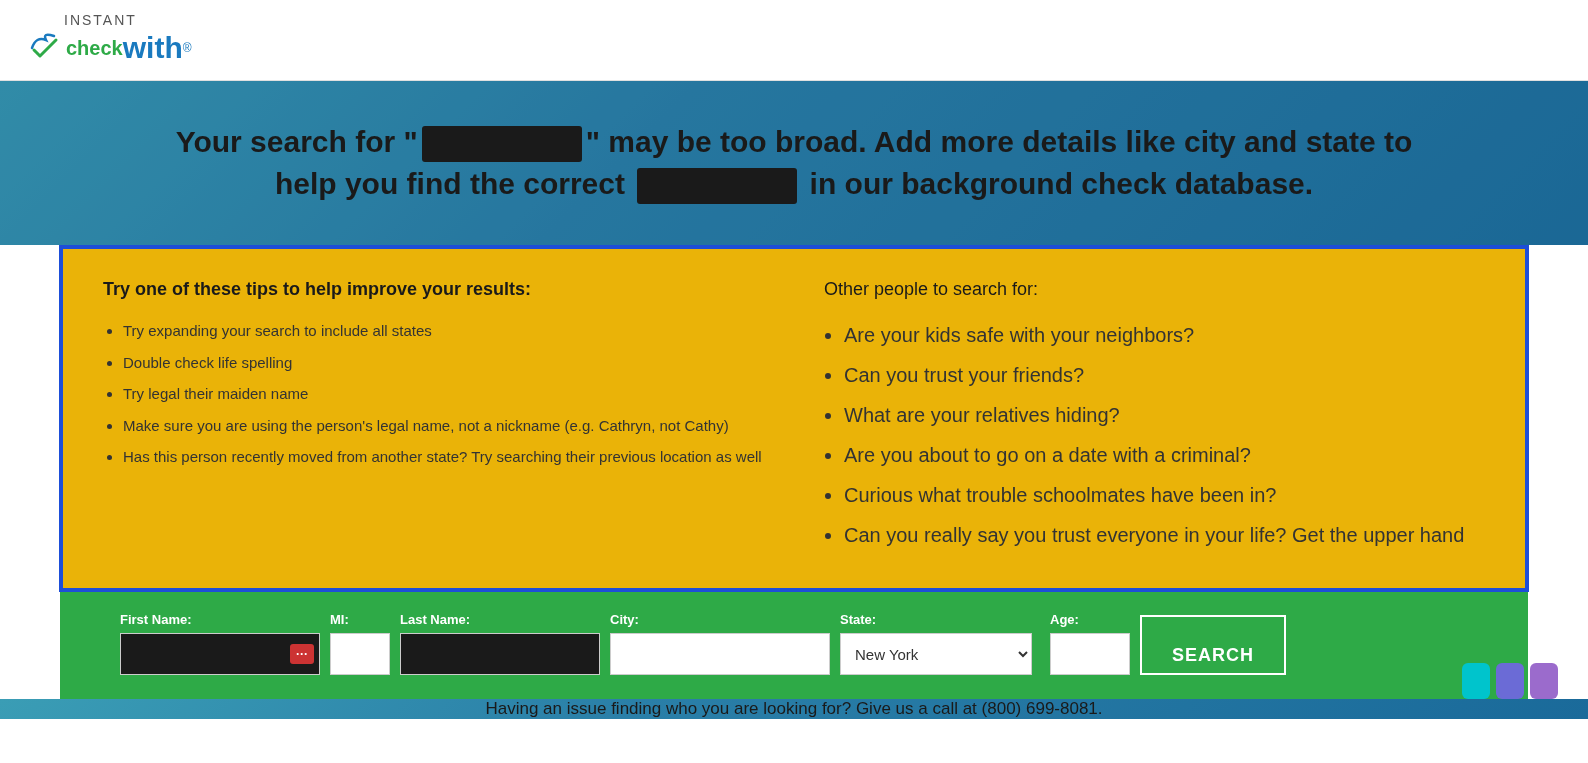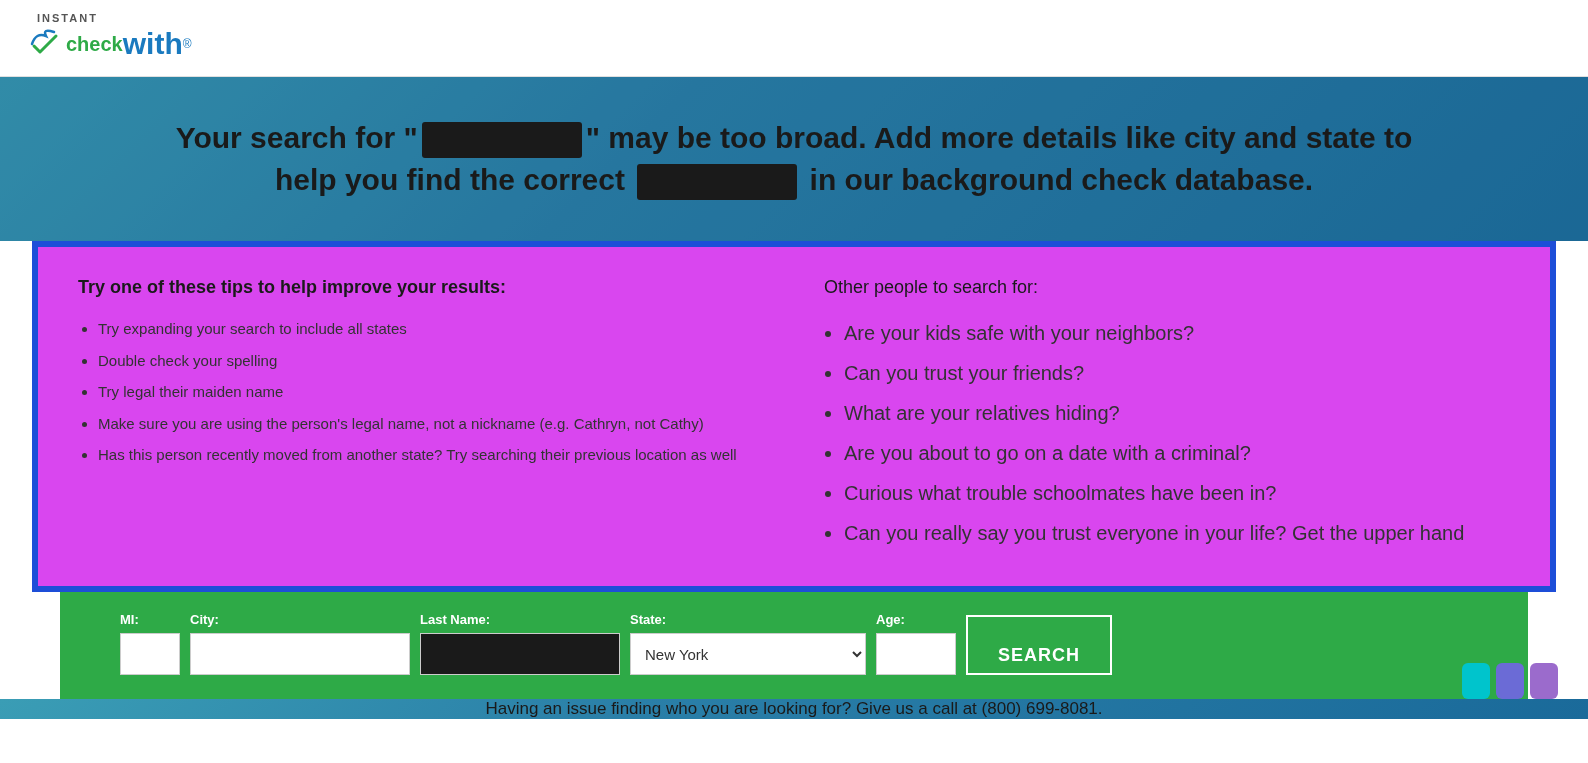--- a/index.html
+++ b/index.html
@@ -52,23 +52,23 @@
       height: 36px;
       vertical-align: middle;
       margin: 0 4px;
     }
     .redacted-sm {
       min-width: 160px;
     }
 
     
     #main-box {
-      background: #d946ef;
-      margin: 0 32px;
-      border: 6px solid #1d4ed8;
+      background: #eab308;
+      margin: 0 59px;
+      border: 4px solid #1d4ed8;
       padding: 30px 40px;
       display: flex;
       gap: 60px;
     }
 
     .tips-column {
       flex: 1;
     }
     .tips-column h3 {
       font-size: 18px;
@@ -228,21 +228,21 @@
       display: flex;
       align-items: center;
     }
   </style>
 </head>
 <body>
 
 <div id="header">
   <div class="logo-wrapper">
     <div class="logo-row">
-      <span style="font-size:11px;color:#555;text-transform:uppercase;letter-spacing:2px;font-weight:bold;margin-left:13px;">INSTANT</span>
+      <span style="font-size:14px;color:#555;text-transform:uppercase;letter-spacing:2px;font-weight:normal;margin-left:40px;">INSTANT</span>
     </div>
     <div class="logo-row" style="align-items:center;">
 
       <svg width="40" height="40" viewBox="0 0 40 40" style="margin-right:2px;">
         <path d="M8 20 Q12 8 22 12 Q18 4 30 8" stroke="#1a7abf" stroke-width="2.5" fill="none" stroke-linecap="round"></path>
         <path d="M10 22 L16 28 L32 12" stroke="#2eaa47" stroke-width="3" fill="none" stroke-linecap="round" stroke-linejoin="round"></path>
       </svg>
       <span style="font-size:20px;font-weight:bold;color:#2eaa47;">check</span>
         <span style="font-size:30px;font-weight:bold;color:#1a7abf;">with</span>
         <span style="font-size:12px;color:#1a7abf;vertical-align:super;">®</span>
@@ -256,21 +256,21 @@
     help you find the correct <span class="redacted redacted-sm">&nbsp;</span> in our background check database.
   </div>
 </div>
 
 <div id="main-box">
 
   <div class="tips-column">
     <h3>Try one of these tips to help improve your results:</h3>
     <ul>
       <li>Try expanding your search to include all states</li>
-      <li>Double check your spelling</li>
+      <li>Double check life spelling</li>
       <li>Try legal their maiden name</li>
       <li>Make sure you are using the person's legal name, not a nickname (e.g. Cathryn, not Cathy)</li>
       <li>Has this person recently moved from another state? Try searching their previous location as well</li>
     </ul>
   </div>
 
   <div class="other-column">
     <h3>Other people to search for:</h3>
     <ul>
       <li>Are your kids safe with your neighbors?</li>
@@ -279,39 +279,46 @@
       <li>Are you about to go on a date with a criminal?</li>
       <li>Curious what trouble schoolmates have been in?</li>
       <li>Can you really say you trust everyone in your life? Get the upper hand</li>
     </ul>
   </div>
 </div>
 
 <div id="search-bar">
   <div class="search-fields">
 
+    <div class="field-group field-first">
+      <label>First Name:</label>
+      <div class="first-name-wrapper">
+        <input type="text" class="input-redacted" style="width: 160px; height: 42px;">
+        <span class="dots-icon">···</span>
+      </div>
+    </div>
 
     <div class="field-group field-mi">
       <label>MI:</label>
       <input type="text" style="width: 60px; height: 42px;">
     </div>
 
+    <div class="field-group field-last">
+      <label>Last Name:</label>
+      <input type="text" class="input-redacted" style="width: 200px; height: 42px;">
+    </div>
+
     <div class="field-group field-city">
       <label>City:</label>
       <input type="text" style="width: 220px; height: 42px;">
     </div>
 
-    <div class="field-group field-last">
-      <label>Last Name:</label>
-      <input type="text" class="input-redacted" style="width: 200px; height: 42px;">
-    </div>
-
     <div class="field-group field-state">
       <label>State:</label>
-      <select style="width:236px;height:42px;font-size:15px;">
+      <select style="width:192px;height:42px;font-size:15px;">
         <option>All States</option>
         <option>Alabama</option>
         <option>Alaska</option>
         <option>Arizona</option>
         <option>Arkansas</option>
         <option>California</option>
         <option>Colorado</option>
         <option>Connecticut</option>
         <option>Delaware</option>
         <option>Florida</option>

